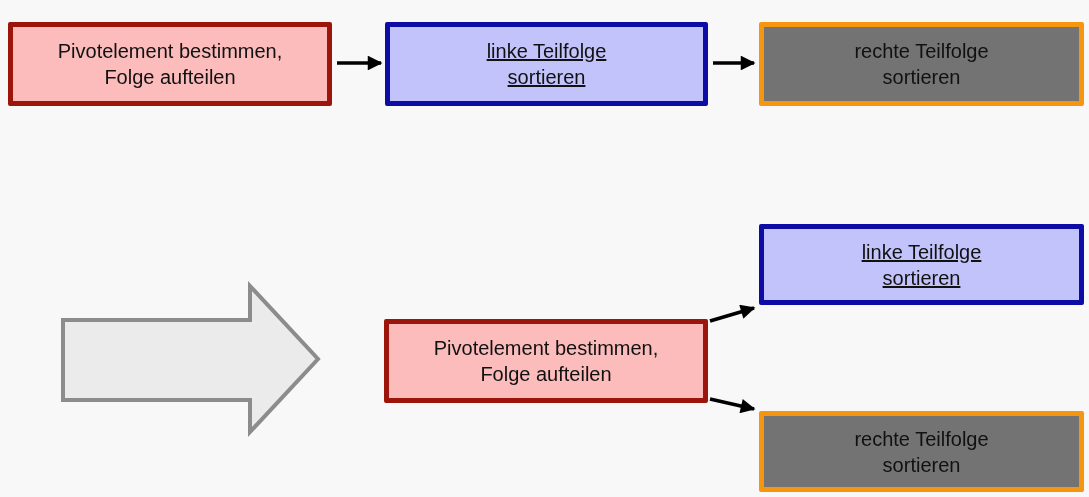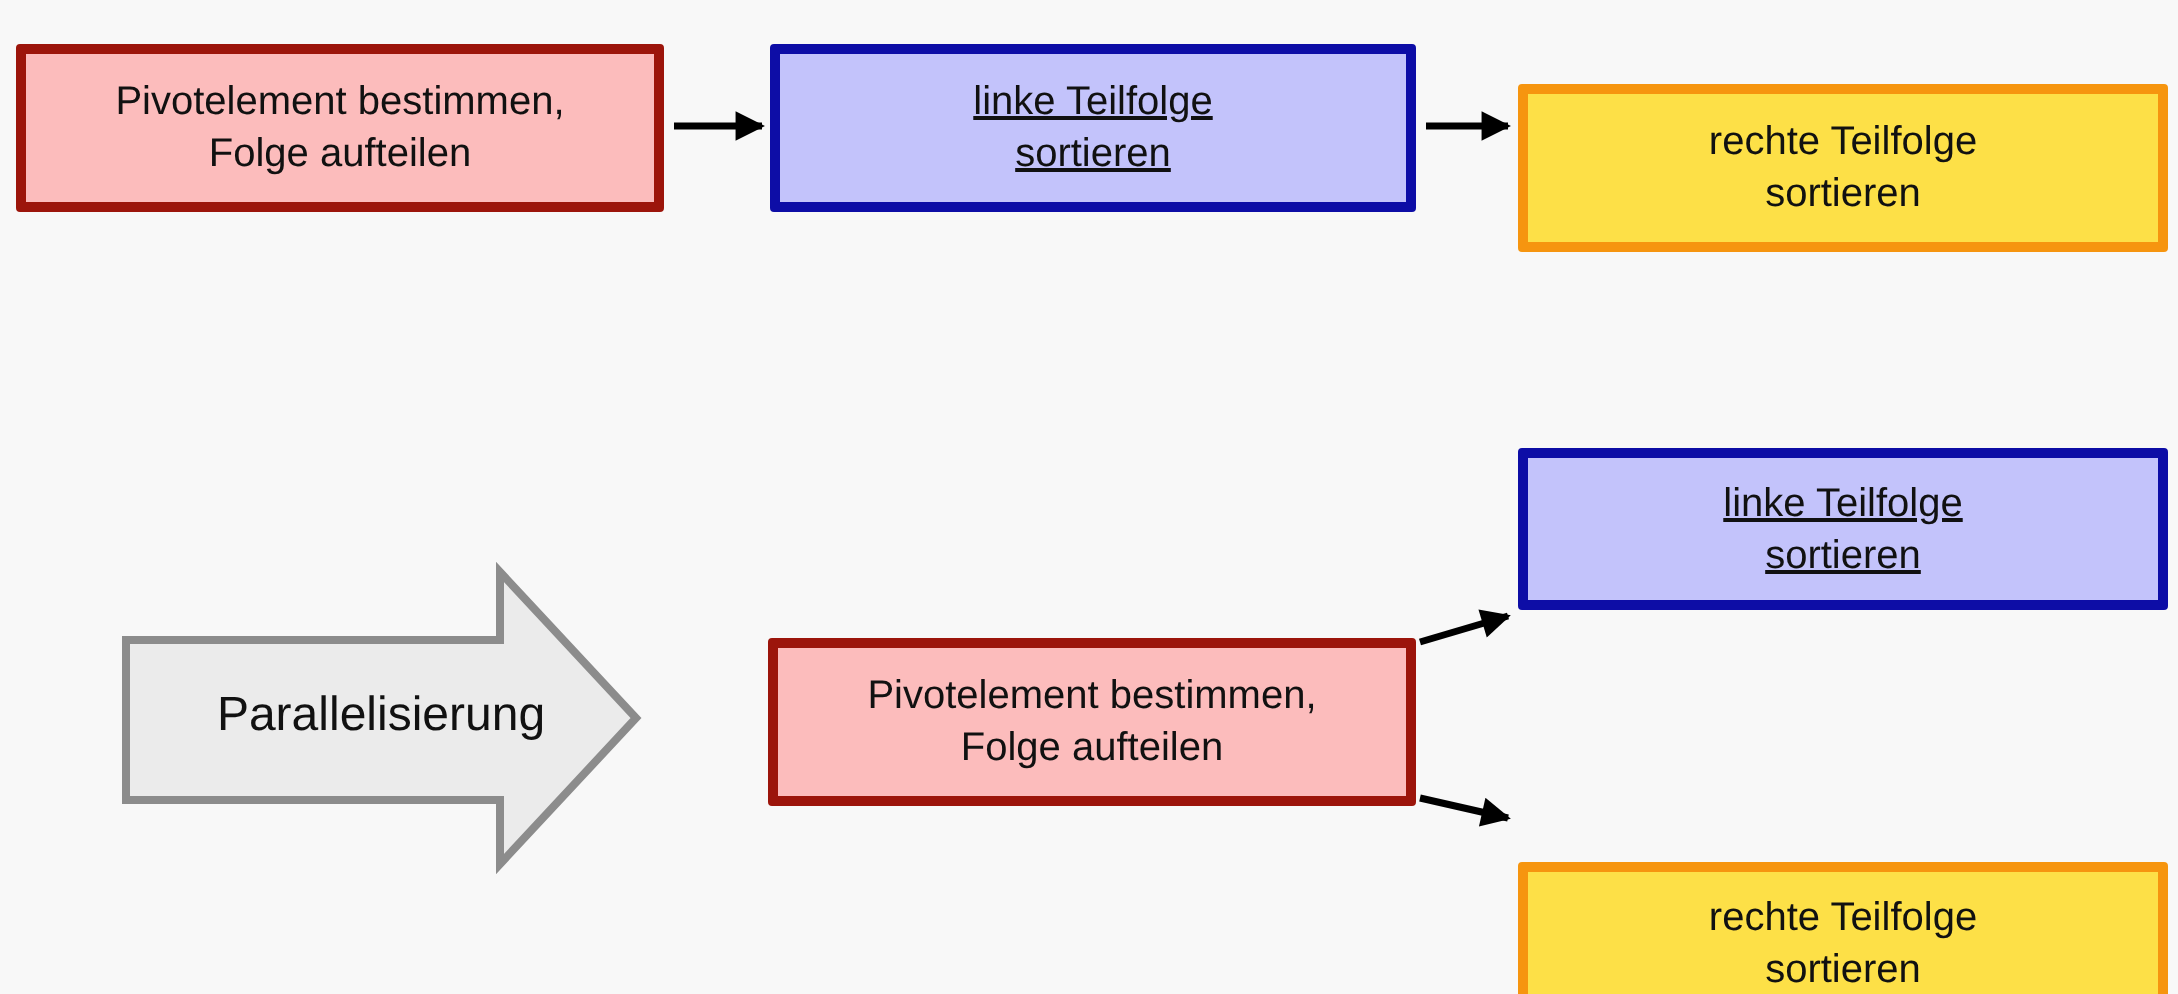--- a/index.html
+++ b/index.html
@@ -29,21 +29,21 @@
     text-align: center;
     border-radius: 2px;
     font-size: 20px;
     line-height: 1.3;
     color: #111111;
   }
   .node span { display: block; white-space: nowrap; }
 
   .node-pivot  { background: #fcbcbc; border: 5px solid #9c150b; }
   .node-left   { background: #c3c3fb; border: 5px solid #0d0da6; text-decoration: underline; }
-  .node-right  { background: #fde047; border: 5px solid #f6950f; margin-top: 20px; }
+  .node-right  { background: #737373; border: 5px solid #f6950f; }
 
   .seq-pivot  { left: 8px;   top: 22px;  width: 324px; height: 84px; }
   .seq-left   { left: 385px; top: 22px;  width: 323px; height: 84px; }
   .seq-right  { left: 759px; top: 22px;  width: 325px; height: 84px; }
 
   .par-pivot  { left: 384px; top: 319px; width: 324px; height: 84px; }
   .par-left   { left: 759px; top: 224px; width: 325px; height: 81px; }
   .par-right  { left: 759px; top: 411px; width: 325px; height: 81px; }
 
   .transform-label {
@@ -87,21 +87,20 @@
   <div class="node node-left seq-left">
     <span>linke Teilfolge</span>
     <span>sortieren</span>
   </div>
 
   <div class="node node-right seq-right">
     <span>rechte Teilfolge</span>
     <span>sortieren</span>
   </div>
 
-  <div class="transform-label">Parallelisierung</div>
 
   <div class="node node-pivot par-pivot">
     <span>Pivotelement bestimmen,</span>
     <span>Folge aufteilen</span>
   </div>
 
   <div class="node node-left par-left">
     <span>linke Teilfolge</span>
     <span>sortieren</span>
   </div>

